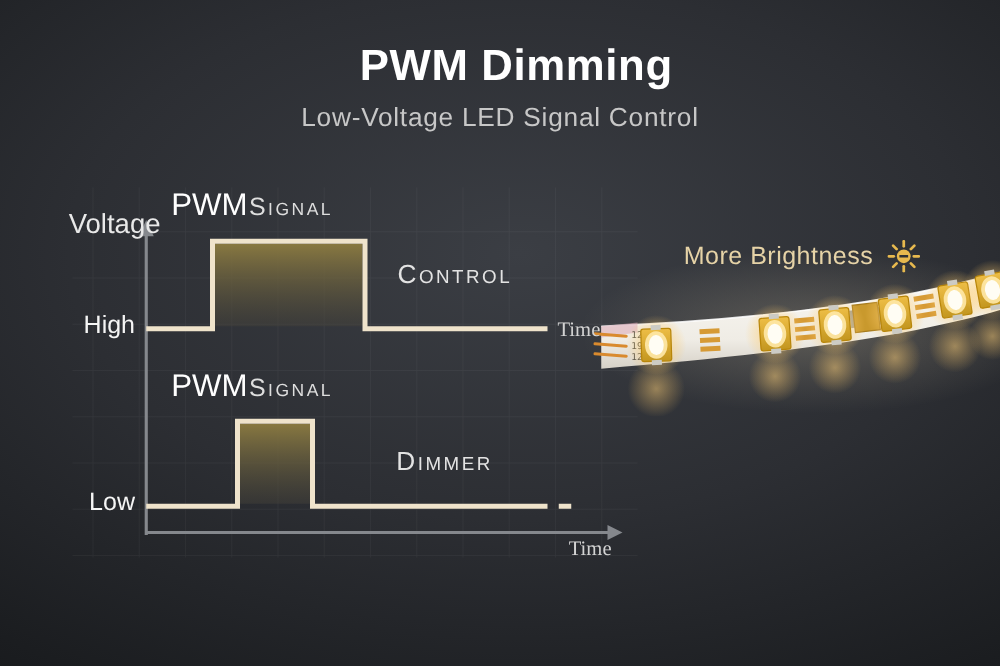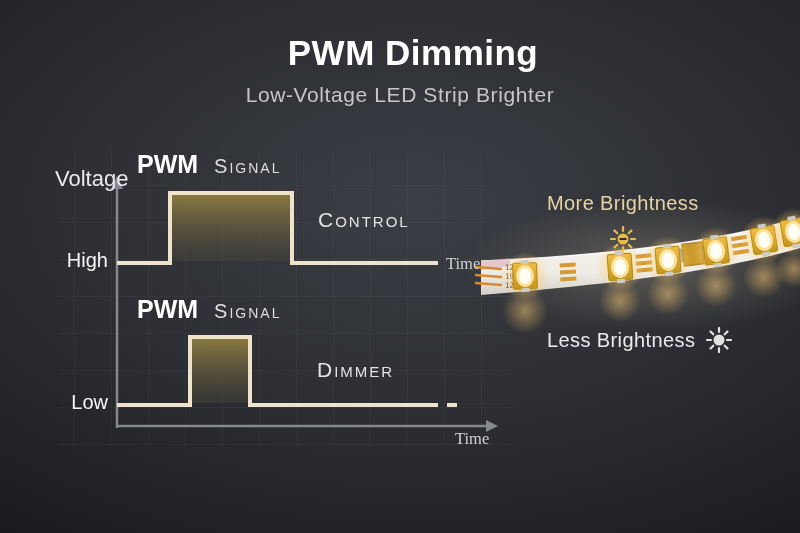--- a/index.html
+++ b/index.html
@@ -10,27 +10,27 @@
       #3b3e44 0%, #2c2e33 38%, #1b1d20 70%, #0d0e11 100%);
   }
   .abs{position:absolute;}
   .title{left:0;right:0;top:33px;text-align:center;font-size:35px;font-weight:bold;
          color:#ffffff;letter-spacing:.5px;padding-left:26px;}
   .subtitle{left:0;right:0;top:83px;text-align:center;font-size:21px;color:#c7c7c7;
          letter-spacing:.6px;}
   .axis-label{font-size:22px;color:#e9e9e9;}
   .level{font-size:20px;color:#f5f5f5;width:68px;text-align:right;}
   .sig-title{white-space:nowrap;}
-  .sig-title .strong{font-size:25px;font-weight:bold;color:#ffffff;}
+  .sig-title .strong{font-size:25px;font-weight:normal;color:#ffffff;}
   .sig-title .caps{font-size:20px;color:#dedede;font-variant:small-caps;
-         letter-spacing:2px;margin-left:16px;}
+         letter-spacing:2px;margin-left:1px;}
   .result{font-size:21px;color:#e3e3e3;font-variant:small-caps;letter-spacing:2px;}
   .time{font-size:16.5px;color:#d3d3d3;font-family:Liberation Serif, serif;}
   .bright-row{display:flex;align-items:center;gap:11px;font-size:20px;letter-spacing:.4px;}
-  .bright-row.more{color:#e6d3a7;flex-direction:column;}
+  .bright-row.more{color:#e6d3a7;}
   .bright-row.less{color:#ebebeb;}
   .bright-row svg{display:block;}
 </style>
 </head>
 <body>
 
 <div class="stage">
 
   <svg class="abs" style="left:0;top:0" width="800" height="533" viewBox="0 0 800 533">
     <defs>
@@ -184,21 +184,21 @@
         <rect x="-12" y="-13" width="24" height="26" rx="2" fill="url(#ledGold)" stroke="#b8860b" stroke-width="1"></rect>
         <rect x="-4" y="-16" width="8" height="4" fill="#cccbc4"></rect>
           <rect x="-4" y="12" width="8" height="4" fill="#cccbc4"></rect>
         <ellipse rx="9" ry="11" fill="#ffe9a8" opacity="0.9"></ellipse>
           <ellipse rx="6" ry="8" fill="#fffdf4"></ellipse>
       </g>
     </g>
   </svg>
 
   <h1 class="abs title" style="margin:0">PWM Dimming</h1>
-  <div class="abs subtitle">Low-Voltage LED Strip Brighter</div>
+  <div class="abs subtitle">Low-Voltage LED Signal Control</div>
 
   <div class="abs axis-label" style="left:55px;top:166px">Voltage</div>
 
   <div class="abs sig-title" style="left:137px;top:150px">
     <span class="strong">PWM</span><span class="caps">Signal</span>
   </div>
   <div class="abs result" style="left:318px;top:208px">Control</div>
   <div class="abs level" style="left:40px;top:249px">High</div>
   <div class="abs time" style="left:446px;top:254px">Time</div>
 
@@ -220,30 +220,14 @@
         <line x1="5.7" y1="5.7" x2="8.5" y2="8.5"></line>
           <line x1="-5.7" y1="-5.7" x2="-8.5" y2="-8.5"></line>
         <line x1="5.7" y1="-5.7" x2="8.5" y2="-8.5"></line>
           <line x1="-5.7" y1="5.7" x2="-8.5" y2="8.5"></line>
       </g>
       <circle r="5.5" fill="#e7b94e"></circle>
       <line x1="-3.5" y1="0" x2="3.5" y2="0" stroke="#2e3135" stroke-width="2"></line>
     </svg>
   </div>
 
-  <div class="abs bright-row less" style="left:547px;top:327px">
-    <span>Less Brightness</span>
-    <svg width="26" height="26" viewBox="-13 -13 26 26">
-      <g stroke="#e2e2e2" stroke-width="2.2" stroke-linecap="round">
-        <line x1="8" y1="0" x2="12" y2="0"></line>
-          <line x1="-8" y1="0" x2="-12" y2="0"></line>
-        <line x1="0" y1="8" x2="0" y2="12"></line>
-          <line x1="0" y1="-8" x2="0" y2="-12"></line>
-        <line x1="5.7" y1="5.7" x2="8.5" y2="8.5"></line>
-          <line x1="-5.7" y1="-5.7" x2="-8.5" y2="-8.5"></line>
-        <line x1="5.7" y1="-5.7" x2="8.5" y2="-8.5"></line>
-          <line x1="-5.7" y1="5.7" x2="-8.5" y2="8.5"></line>
-      </g>
-      <circle r="5.5" fill="#e2e2e2"></circle>
-    </svg>
-  </div>
 
 </div>
 
 </body></html>

